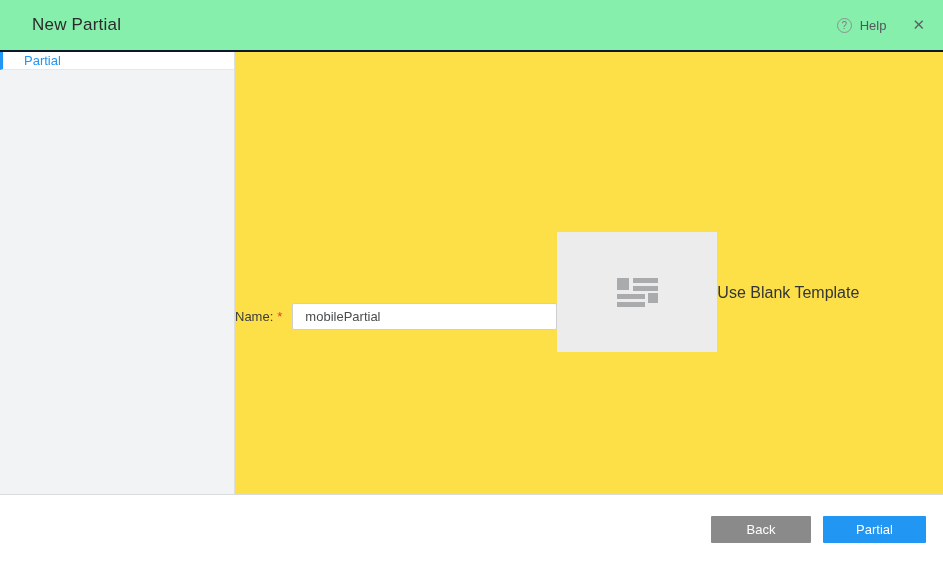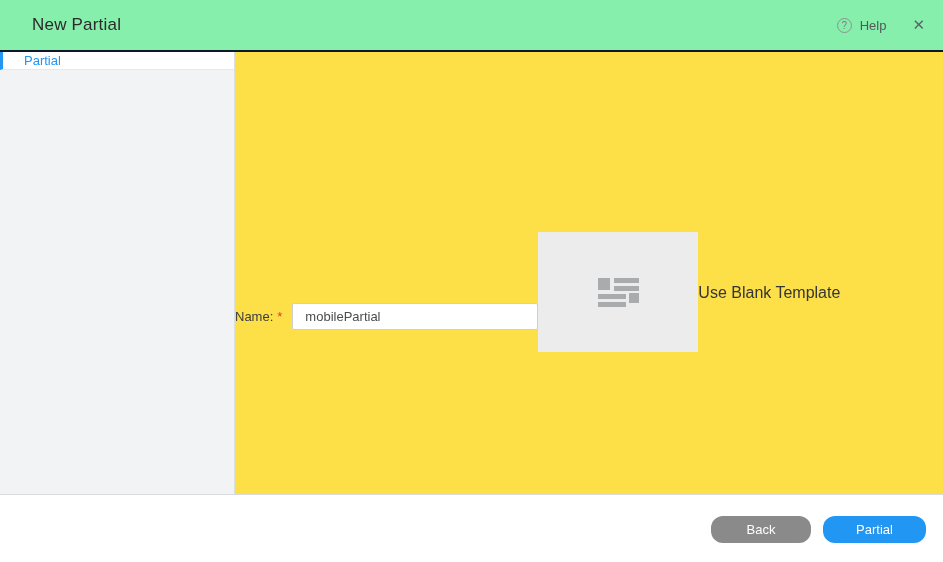--- a/index.html
+++ b/index.html
@@ -74,21 +74,21 @@
     display: flex; flex-direction: row; align-items: center;
   }
   .name-row {
     margin-top: 86px;
     display: flex; align-items: center;
   }
   .name-label { font-size: 13px; color: #3a3c3e; }
   .required { color: #e53935; font-size: 13px; margin-left: 4px; }
   .name-input {
     margin-left: 10px;
-    width: 246px; height: 27px;
+    width: 265px; height: 27px;
     border: 1px solid #cfcfcf; border-radius: 2px;
     background: #ffffff;
     font-size: 13px; color: #4a4c4e;
     padding: 0 12px;
     font-family: "Liberation Sans", "DejaVu Sans", sans-serif;
     outline: none;
   }
 
   .template-box {
     margin-top: 38px;
@@ -105,21 +105,21 @@
   }
 
   
   .footer {
     height: 67px; flex: 0 0 67px;
     background: #ffffff;
     display: flex; align-items: flex-start; justify-content: flex-end;
     padding: 21px 17px 0 0; gap: 12px;
   }
   .btn {
-    height: 27px; border: none; border-radius: 12px;
+    height: 27px; border: none; border-radius: 1px;
     font-size: 13px; color: #ffffff;
     font-family: "Liberation Sans", "DejaVu Sans", sans-serif;
     cursor: pointer;
   }
   .btn-back { width: 100px; background: #8a8a8a; }
   .btn-create { width: 103px; background: var(--accent, #2196f3); }
 </style>
 </head>
 <body>
 

